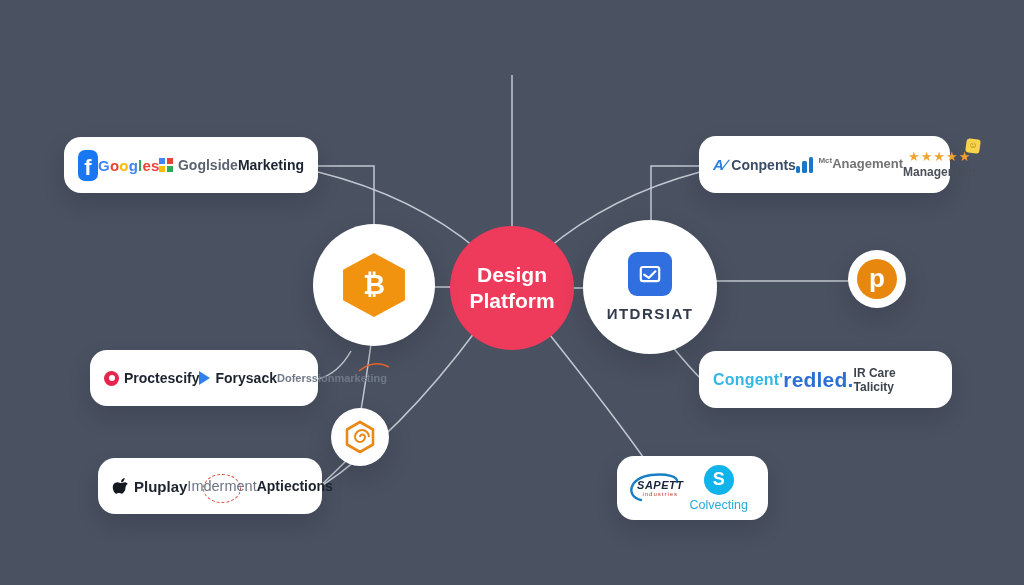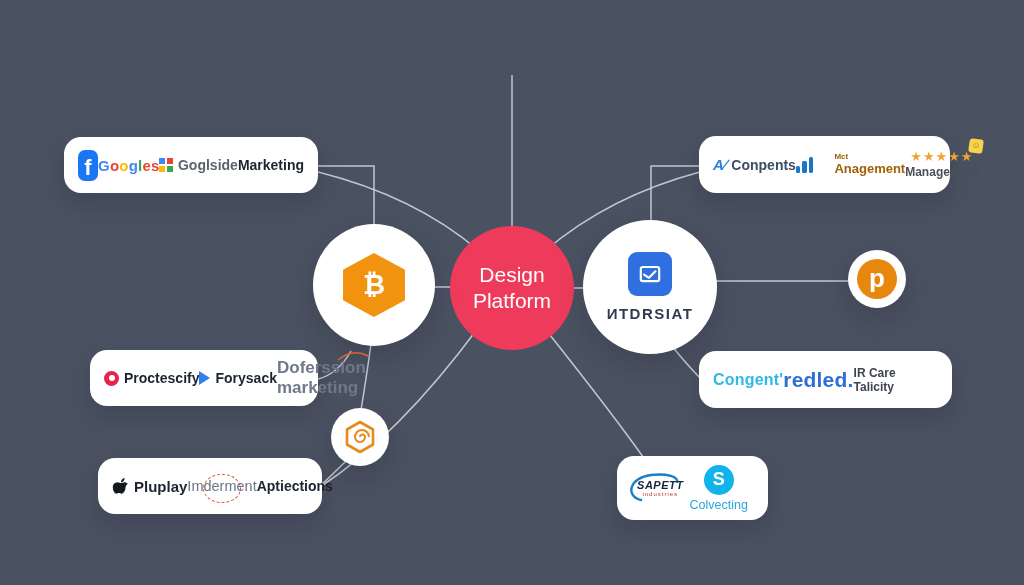--- a/index.html
+++ b/index.html
@@ -4,21 +4,21 @@
 <style>
   html,body{margin:0;padding:0;}
   body{font-family:"Liberation Sans","DejaVu Sans",sans-serif;background:#30343d;}
   .canvas{position:relative;width:1024px;height:585px;background:#4a5161;overflow:hidden;}
   svg.links{position:absolute;left:0;top:0;z-index:0;}
   svg.links path{fill:none;stroke:#cfd5dd;stroke-width:1.5;opacity:.9;}
 
   .node{position:absolute;z-index:2;display:flex;align-items:center;justify-content:center;}
   .circle{border-radius:50%;background:#ffffff;box-shadow:0 10px 24px rgba(15,20,30,.18);}
   .center-circle{left:450px;top:226px;width:124px;height:124px;background:#ee3b5b;border-radius:50%;
-    flex-direction:column;color:#fff;font-weight:normal;font-size:21px;line-height:1.25;text-align:center;}
+    flex-direction:column;color:#fff;font-weight:bold;font-size:21px;line-height:1.25;text-align:center;}
   .hub-left{left:313px;top:224px;width:122px;height:122px;}
   .hub-right{left:583px;top:220px;width:134px;height:134px;flex-direction:column;}
   .hub-spiral{left:331px;top:408px;width:58px;height:58px;}
   .hub-pin{left:848px;top:250px;width:58px;height:58px;}
 
   .hexagon{width:72px;height:64px;background:#f2930f;clip-path:polygon(50% 0%,93% 26%,93% 74%,50% 100%,7% 74%,7% 26%);
     display:flex;align-items:center;justify-content:center;}
   .hexagon .btc{font-family:"DejaVu Sans",sans-serif;color:#fff;font-size:27px;font-weight:bold;}
 
   .mail-icon{width:44px;height:44px;border-radius:9px;background:#2f6fe0;display:flex;align-items:center;justify-content:center;}
@@ -42,34 +42,34 @@
   .googles{font-size:15px;font-weight:bold;letter-spacing:.2px;}
   .grid-icon{display:grid;grid-template-columns:6px 6px;grid-template-rows:6px 6px;gap:1.5px;}
   .grid-icon i{display:block;}
   .t-dark{color:#1d2430;font-weight:bold;font-size:14px;}
   .t-med{color:#5c6370;font-weight:600;font-size:14px;}
 
   .dot-icon{position:relative;width:15px;height:15px;border-radius:50%;background:#e2264d;}
   .dot-icon::after{content:"";position:absolute;left:4.5px;top:4.5px;width:6px;height:6px;border-radius:50%;
     background:#fff;}
   .play-icon{width:0;height:0;border-left:11px solid #2f80ed;border-top:7px solid transparent;border-bottom:7px solid transparent;}
-  .two-line{position:relative;display:flex;flex-direction:column;color:#707989;font-size:17px;font-weight:600;line-height:1.15;}
+  .two-line{position:relative;display:flex;flex-direction:row;color:#707989;font-size:11px;font-weight:600;line-height:1.15;}
   .arc-over{position:absolute;right:-4px;top:-11px;}
 
   .apple-icon svg{display:block;}
   .imder{position:relative;color:#6d7585;font-size:14.5px;font-weight:500;}
   .dash-oval{position:absolute;left:50%;top:-4px;transform:translateX(-50%);width:36px;height:27px;
     border:1.6px dashed #d84a3a;border-radius:50%;}
 
   .conp-logo{color:#2a7de1;font-weight:bold;font-style:italic;font-size:15px;}
   .conp-label{color:#3c4d66;font-weight:600;font-size:14px;}
   .bars{display:flex;align-items:flex-end;gap:2px;}
   .bars i{display:block;width:4.5px;background:#1b76c8;border-radius:1.5px;}
   .bars .b1{height:7px;}.bars .b2{height:12px;}.bars .b3{height:16px;}
-  .anage{display:flex;flex-direction:column;color:#a16207;line-height:1.1;margin-left:16px;}
+  .anage{display:flex;color:#737373;line-height:1.1;}
   .anage .l1{font-size:8px;font-weight:600;}
   .anage .l2{font-size:13px;font-weight:600;}
   .stars-block{display:flex;flex-direction:column;align-items:center;line-height:1.1;position:relative;}
   .stars{color:#f0a32e;font-size:13px;letter-spacing:1px;}
   .star-badge{position:absolute;right:-4px;top:-11px;width:14px;height:14px;background:#f7d44c;border-radius:3px;
     transform:rotate(8deg);display:flex;align-items:center;justify-content:center;font-size:9px;color:#a5770e;}
   .mgmt{color:#4a4f59;font-size:12px;font-weight:600;margin-top:1px;}
 
   .congent{color:#33b7e8;font-weight:bold;font-size:16px;letter-spacing:.2px;}
   .redled{color:#2e6fd6;font-weight:bold;font-size:21px;letter-spacing:.2px;}

